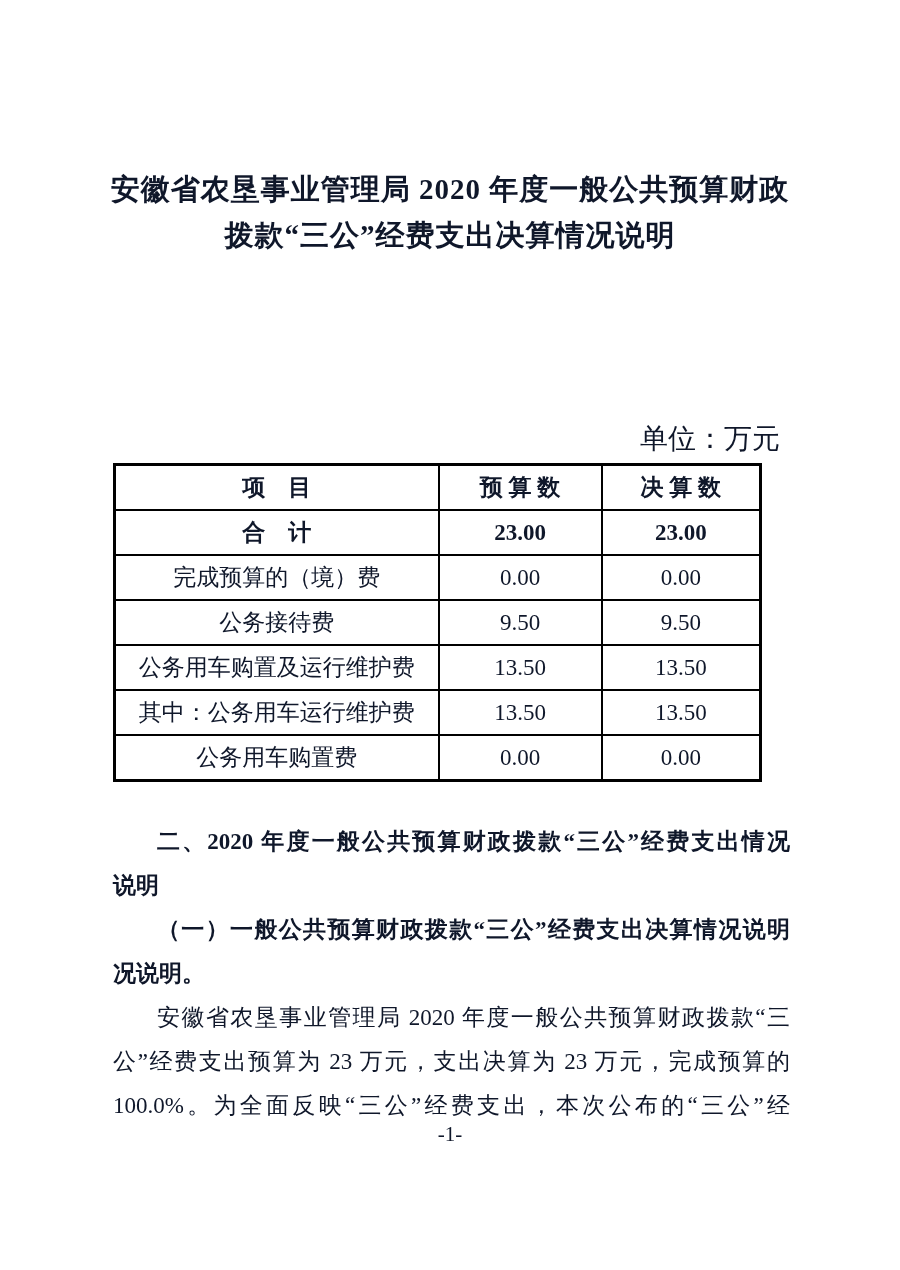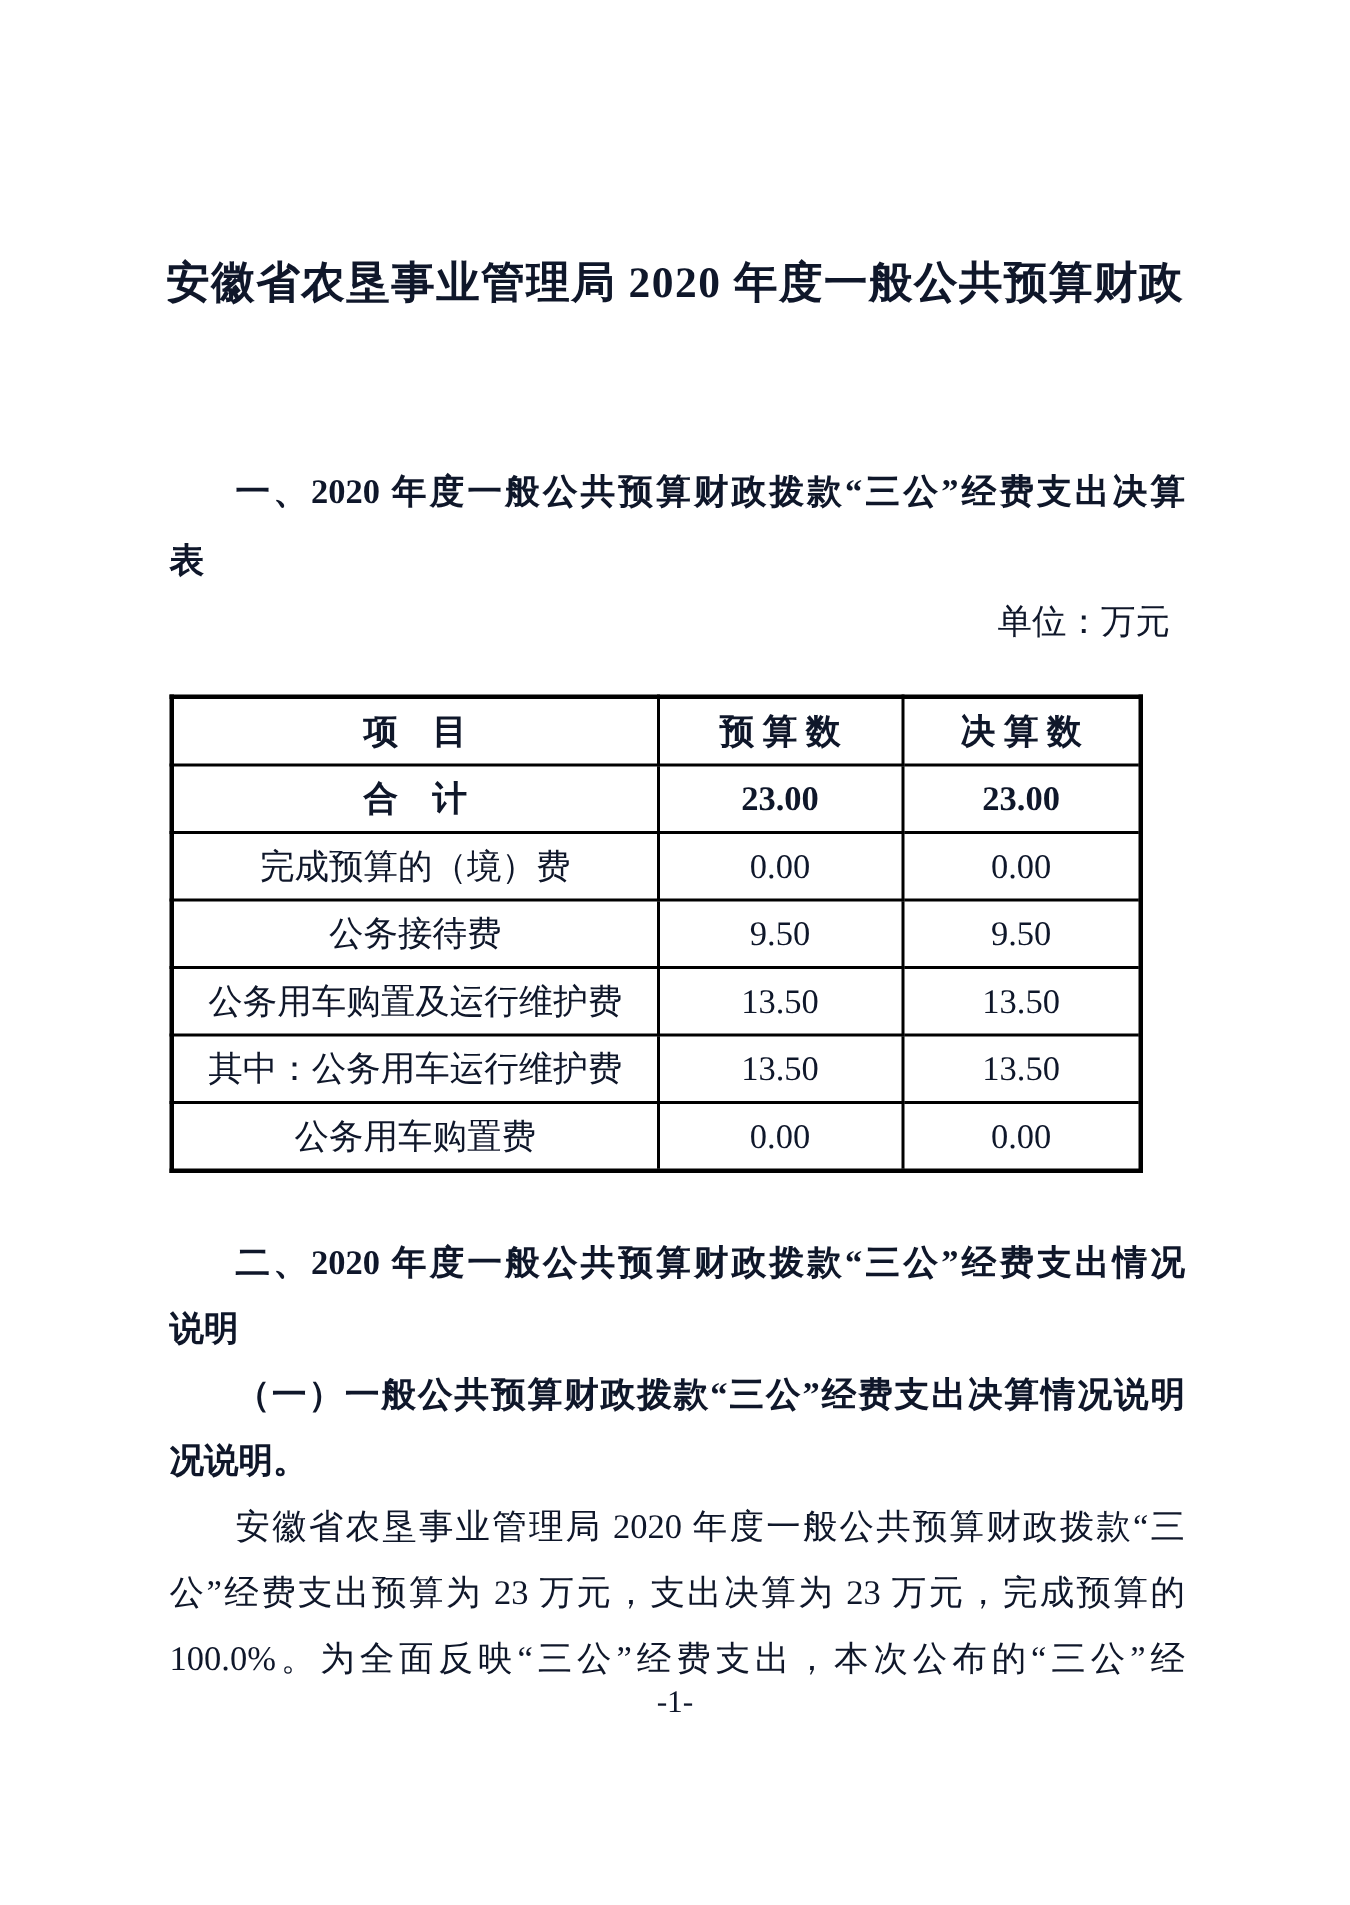--- a/index.html
+++ b/index.html
@@ -12,22 +12,22 @@
     position:absolute; top:166px; left:0; width:900px;
     text-align:center; font-weight:bold; font-size:29px; line-height:46px;
     letter-spacing:1px;
   }
   .textblock { position:absolute; left:113px; width:677px; font-size:23px; line-height:44px; }
   .bold { font-weight:bold; }
   .jline { text-align:justify; text-align-last:justify; }
   .ind { text-indent:44px; }
   .sec1 { top:305px; line-height:46px; }
   .unit-label {
-    position:absolute; top:399px; left:113px; width:667px;
-    text-align:right; font-size:23px;
+    position:absolute; top:420px; left:113px; width:667px;
+    text-align:right; font-size:28px;
   }
   table.sangong {
     position:absolute; top:463px; left:113px;
     border-collapse:collapse; table-layout:fixed;
     border:3px solid #000;
   }
   table.sangong td {
     border:2px solid #000; height:43px; font-size:23px;
     text-align:center; vertical-align:middle; padding:0 20px;
     overflow:hidden;
@@ -48,26 +48,23 @@
     text-align:center; font-size:21px;
   }
 </style>
 </head>
 <body>
 
 <div class="page">
 
   <div class="doc-title">
     <div>安徽省农垦事业管理局 2020 年度一般公共预算财政</div>
+    <div>拨款“三公”经费支出决算情况说明</div>
   </div>
 
-  <div class="textblock bold sec1">
-    <div class="jline ind">一、2020 年度一般公共预算财政拨款“三公”经费支出决算</div>
-    <div>表</div>
-  </div>
 
   <div class="unit-label">单位：万元</div>
 
   <table class="sangong">
     <colgroup>
       <col class="col-item">
         <col class="col-num">
         <col class="col-num2">
     </colgroup>
     <tbody>

